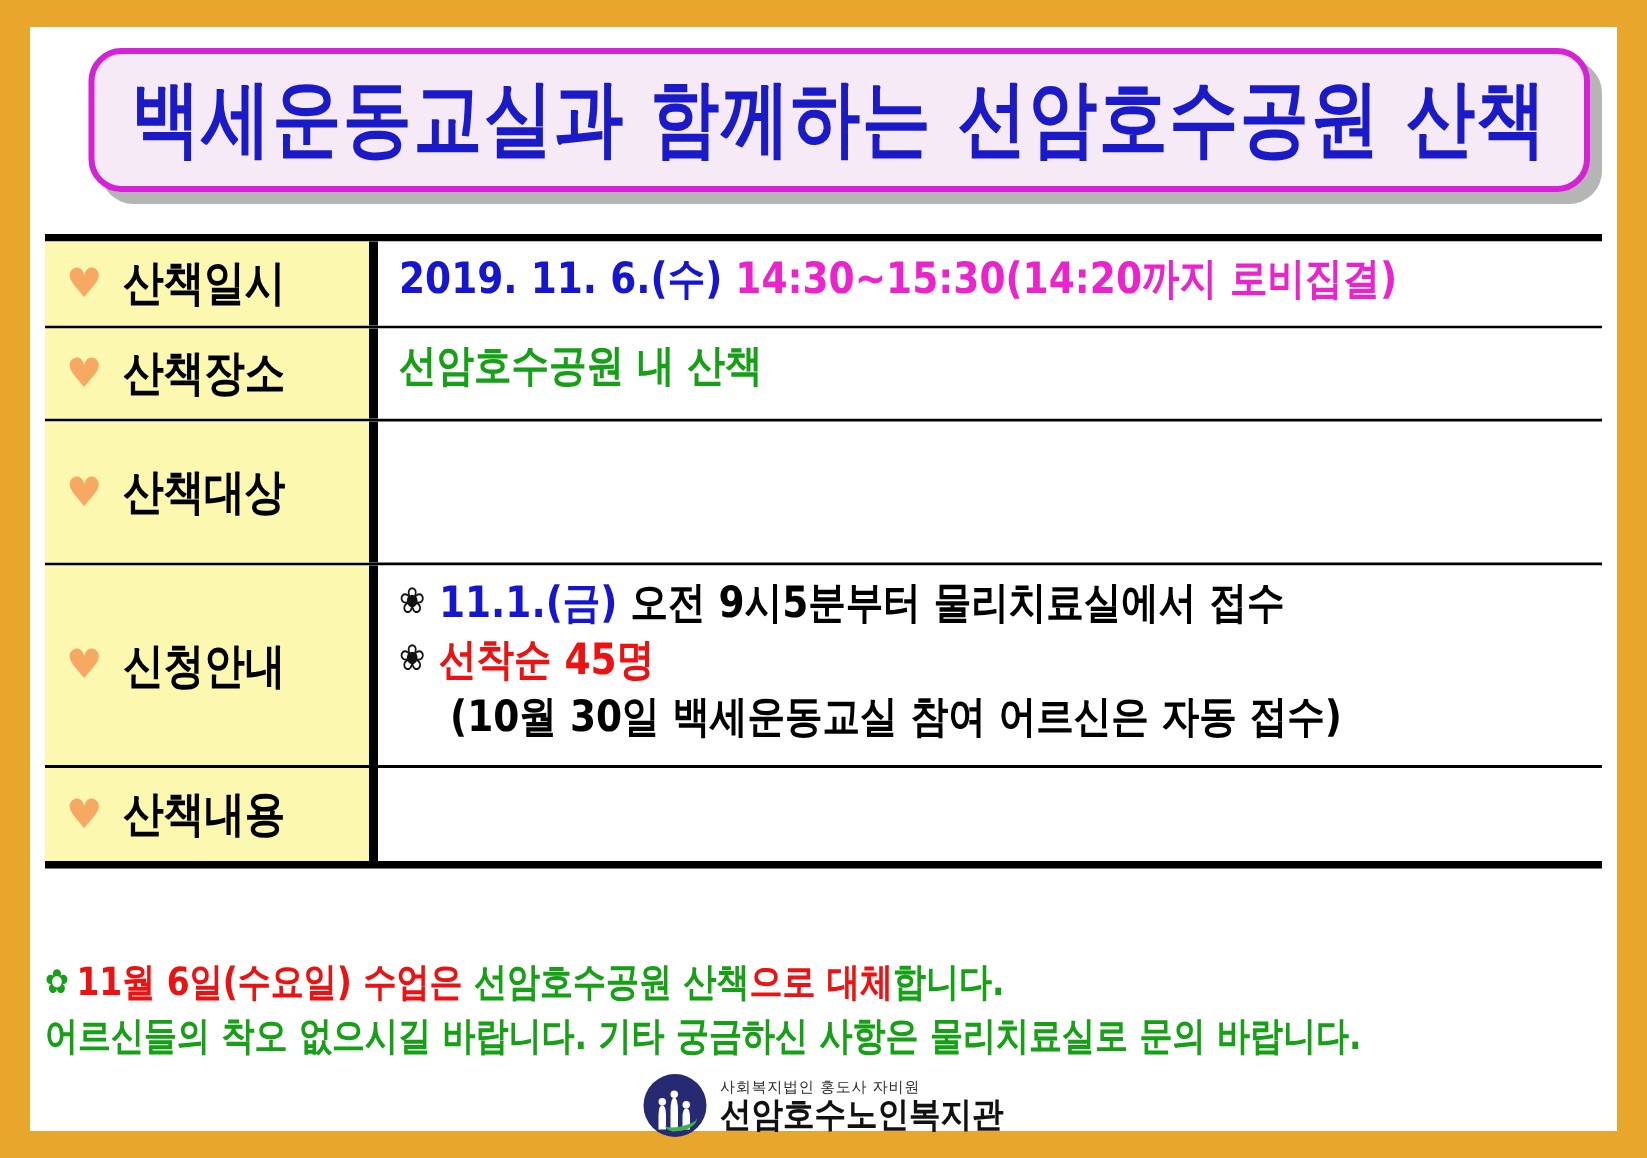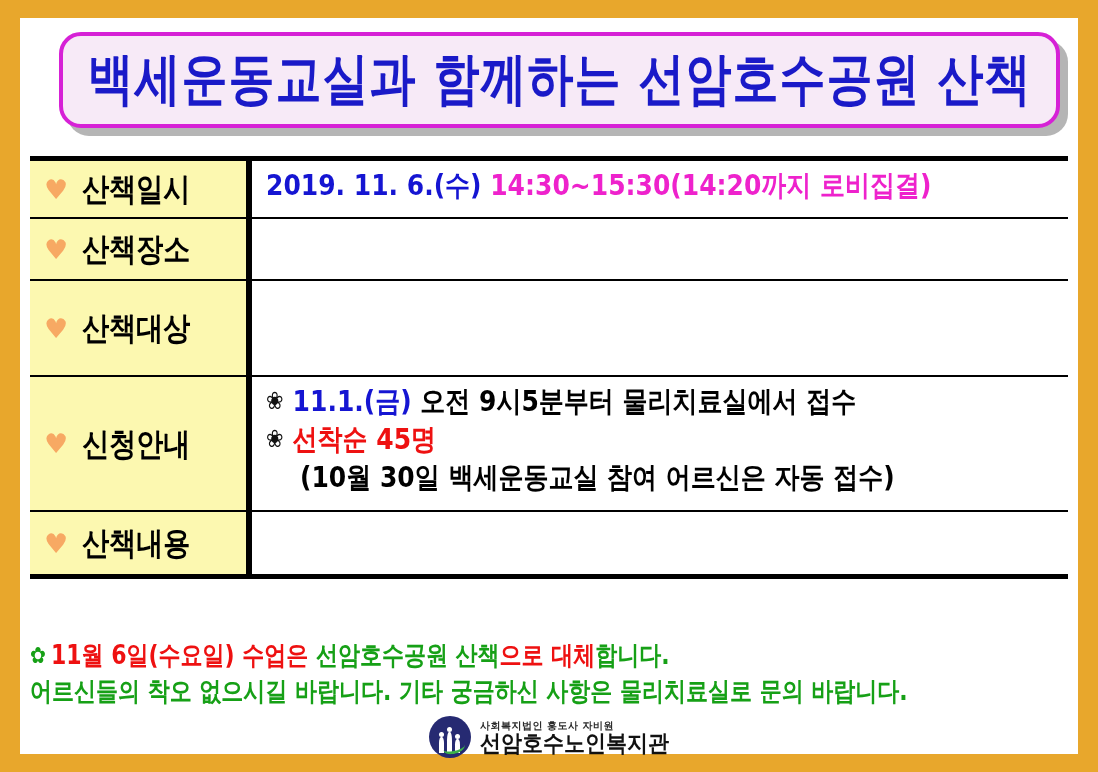--- a/index.html
+++ b/index.html
@@ -215,21 +215,21 @@
     width: 22px; height: 10px;
     left: 14px; bottom: 4px;
     border-bottom: 3px solid #3bb24a;
     border-radius: 0 0 60% 40%;
     transform: rotate(-8deg);
   }
   .logo-text { display: flex; flex-direction: column; line-height: 1; }
   .logo-sub {
     font-size: 10px;
     color: #2a2a2a;
-    font-weight: bold;
+    font-weight: normal;
     letter-spacing: 0.5px;
     margin-bottom: 2px;
   }
   .logo-main {
     font-size: 21px;
     color: #111111;
     font-weight: bold;
     transform: scaleY(1.1);
     transform-origin: left center;
   }
@@ -254,20 +254,23 @@
             <span class="label-text">산책일시</span>
           </div>
           <div class="cell-value">
             <div class="line"><span class="blue">2019. 11. 6.(수) </span><span class="pink">14:30~15:30(14:20까지 로비집결)</span></div>
           </div>
         </div>
         <div class="row r2">
           <div class="cell-label">
             <span class="heart">♥</span>
             <span class="label-text">산책장소</span>
+          </div>
+          <div class="cell-value">
+            <div class="line"><span class="green">선암호수공원 내 산책</span></div>
           </div>
         </div>
         <div class="row r3">
           <div class="cell-label">
             <span class="heart">♥</span>
             <span class="label-text">산책대상</span>
           </div>
         </div>
         <div class="row r4">
           <div class="cell-label">

